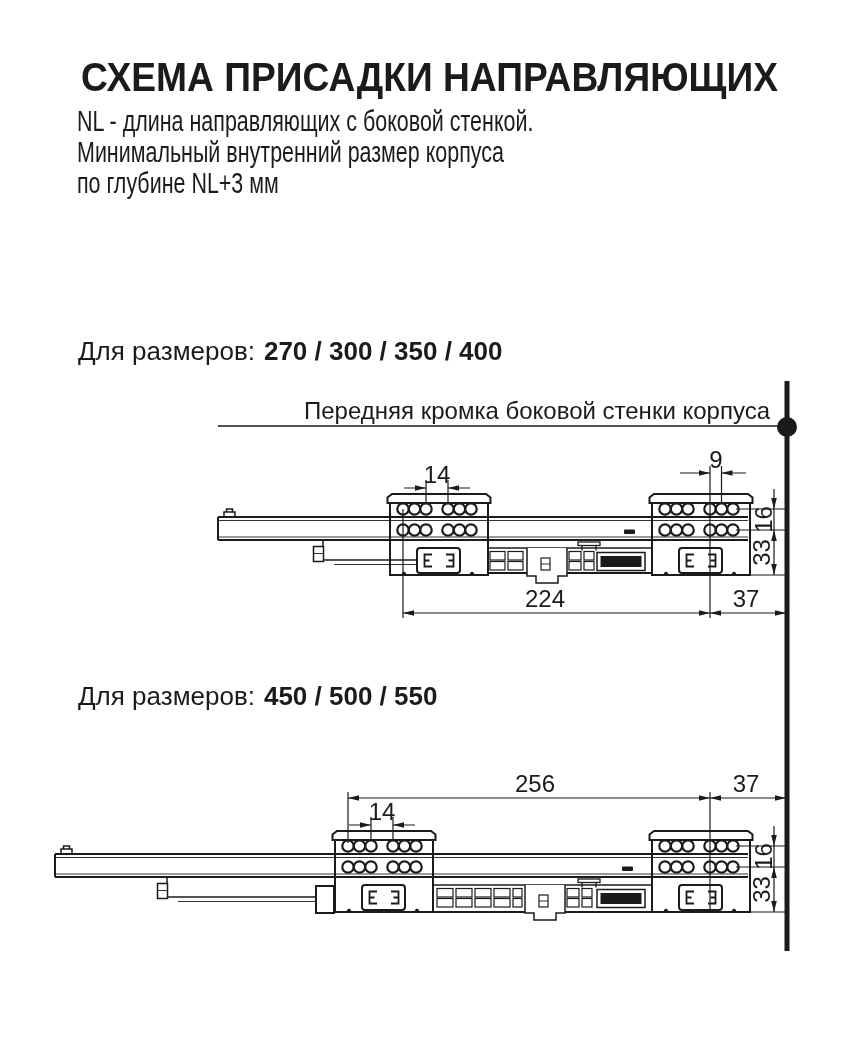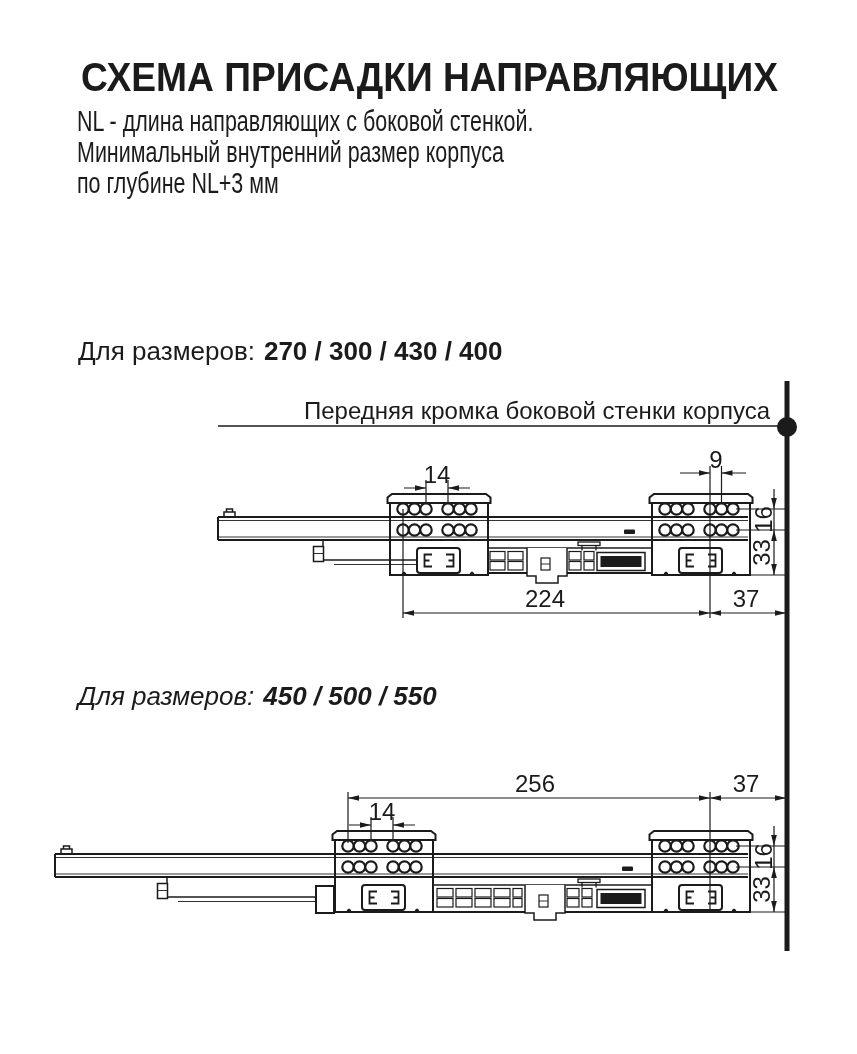--- a/index.html
+++ b/index.html
@@ -12,21 +12,21 @@
     left:81px;top:55px;font-size:40px;font-weight:bold;
     transform:scaleX(.93);transform-origin:left top;letter-spacing:0;
   }
   .subtitle{
     left:77px;top:106px;font-size:29px;line-height:31px;
     transform:scaleX(.74);transform-origin:left top;
   }
   .section{left:78px;font-size:26px;}
   .section b{margin-left:9px;}
   #section-1{top:336px;}
-  #section-2{top:681px;font-style:italic;}
+  #section-2{top:681px;}
   .edge-label{
     left:240px;top:397px;width:530px;text-align:right;font-size:24px;
   }
   svg{position:absolute;left:0;top:0;}
   svg text{font-family:"Liberation Sans", sans-serif;fill:#1b1b1b;}
   .dim{font-size:24px;}
   .ln{stroke:#1b1b1b;fill:none;}
   .thin{stroke-width:1.2;}
   .mid{stroke-width:1.5;}
   .thick{stroke-width:2;}
@@ -39,21 +39,21 @@
 
 <div class="abs title">СХЕМА ПРИСАДКИ НАПРАВЛЯЮЩИХ</div>
 
 <div class="abs subtitle">
   <div>NL - длина направляющих с боковой стенкой.</div>
   <div>Минимальный внутренний размер корпуса</div>
   <div>по глубине NL+3 мм</div>
 </div>
 
 <div id="section-1" class="abs section">
-  <span>Для размеров:</span><b>270 / 300 / 430 / 400</b>
+  <span>Для размеров:</span><b>270 / 300 / 350 / 400</b>
 </div>
 
 <div id="section-2" class="abs section">
   <span>Для размеров:</span><b>450 / 500 / 550</b>
 </div>
 
 <div class="abs edge-label">Передняя кромка боковой стенки корпуса</div>
 
 <svg width="857" height="1054" viewBox="0 0 857 1054">
   <defs>

